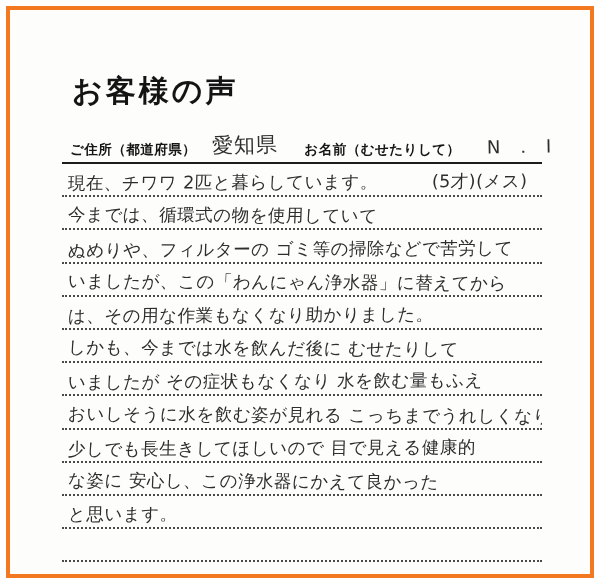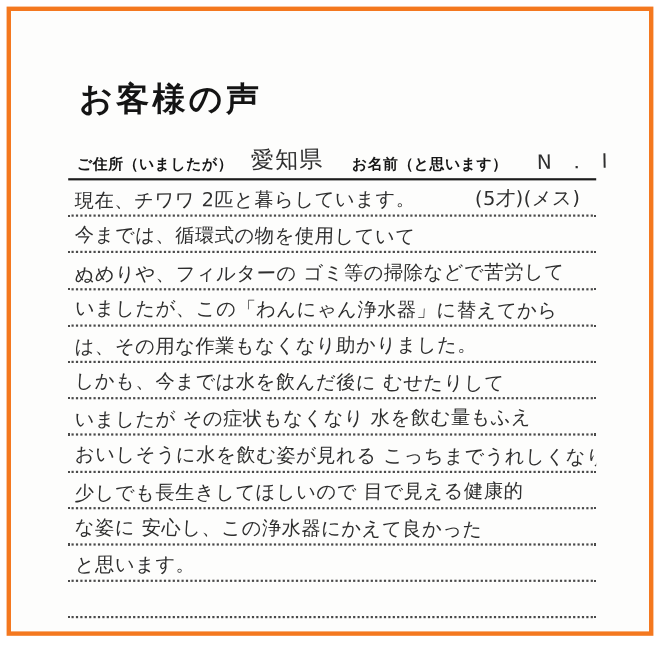--- a/index.html
+++ b/index.html
@@ -52,23 +52,23 @@
 </style>
 </head>
 <body>
 
 <div class="card">
   <div class="content">
 
     <h1 class="title">お客様の声</h1>
 
     <div class="form-row">
-      <span class="form-label">ご住所（いましたが）</span>
+      <span class="form-label">ご住所（都道府県）</span>
       <span class="hand addr">愛知県</span>
-      <span class="form-label">お名前（と思います）</span>
+      <span class="form-label">お名前（むせたりして）</span>
       <span class="hand name">N ． I</span>
     </div>
 
     <div class="lines">
       <div class="line">
           <span>現在、チワワ 2匹と暮らしています。　　　(5才)(メス)</span>
         </div>
       <div class="line">
           <span>今までは、循環式の物を使用していて</span>
         </div>

